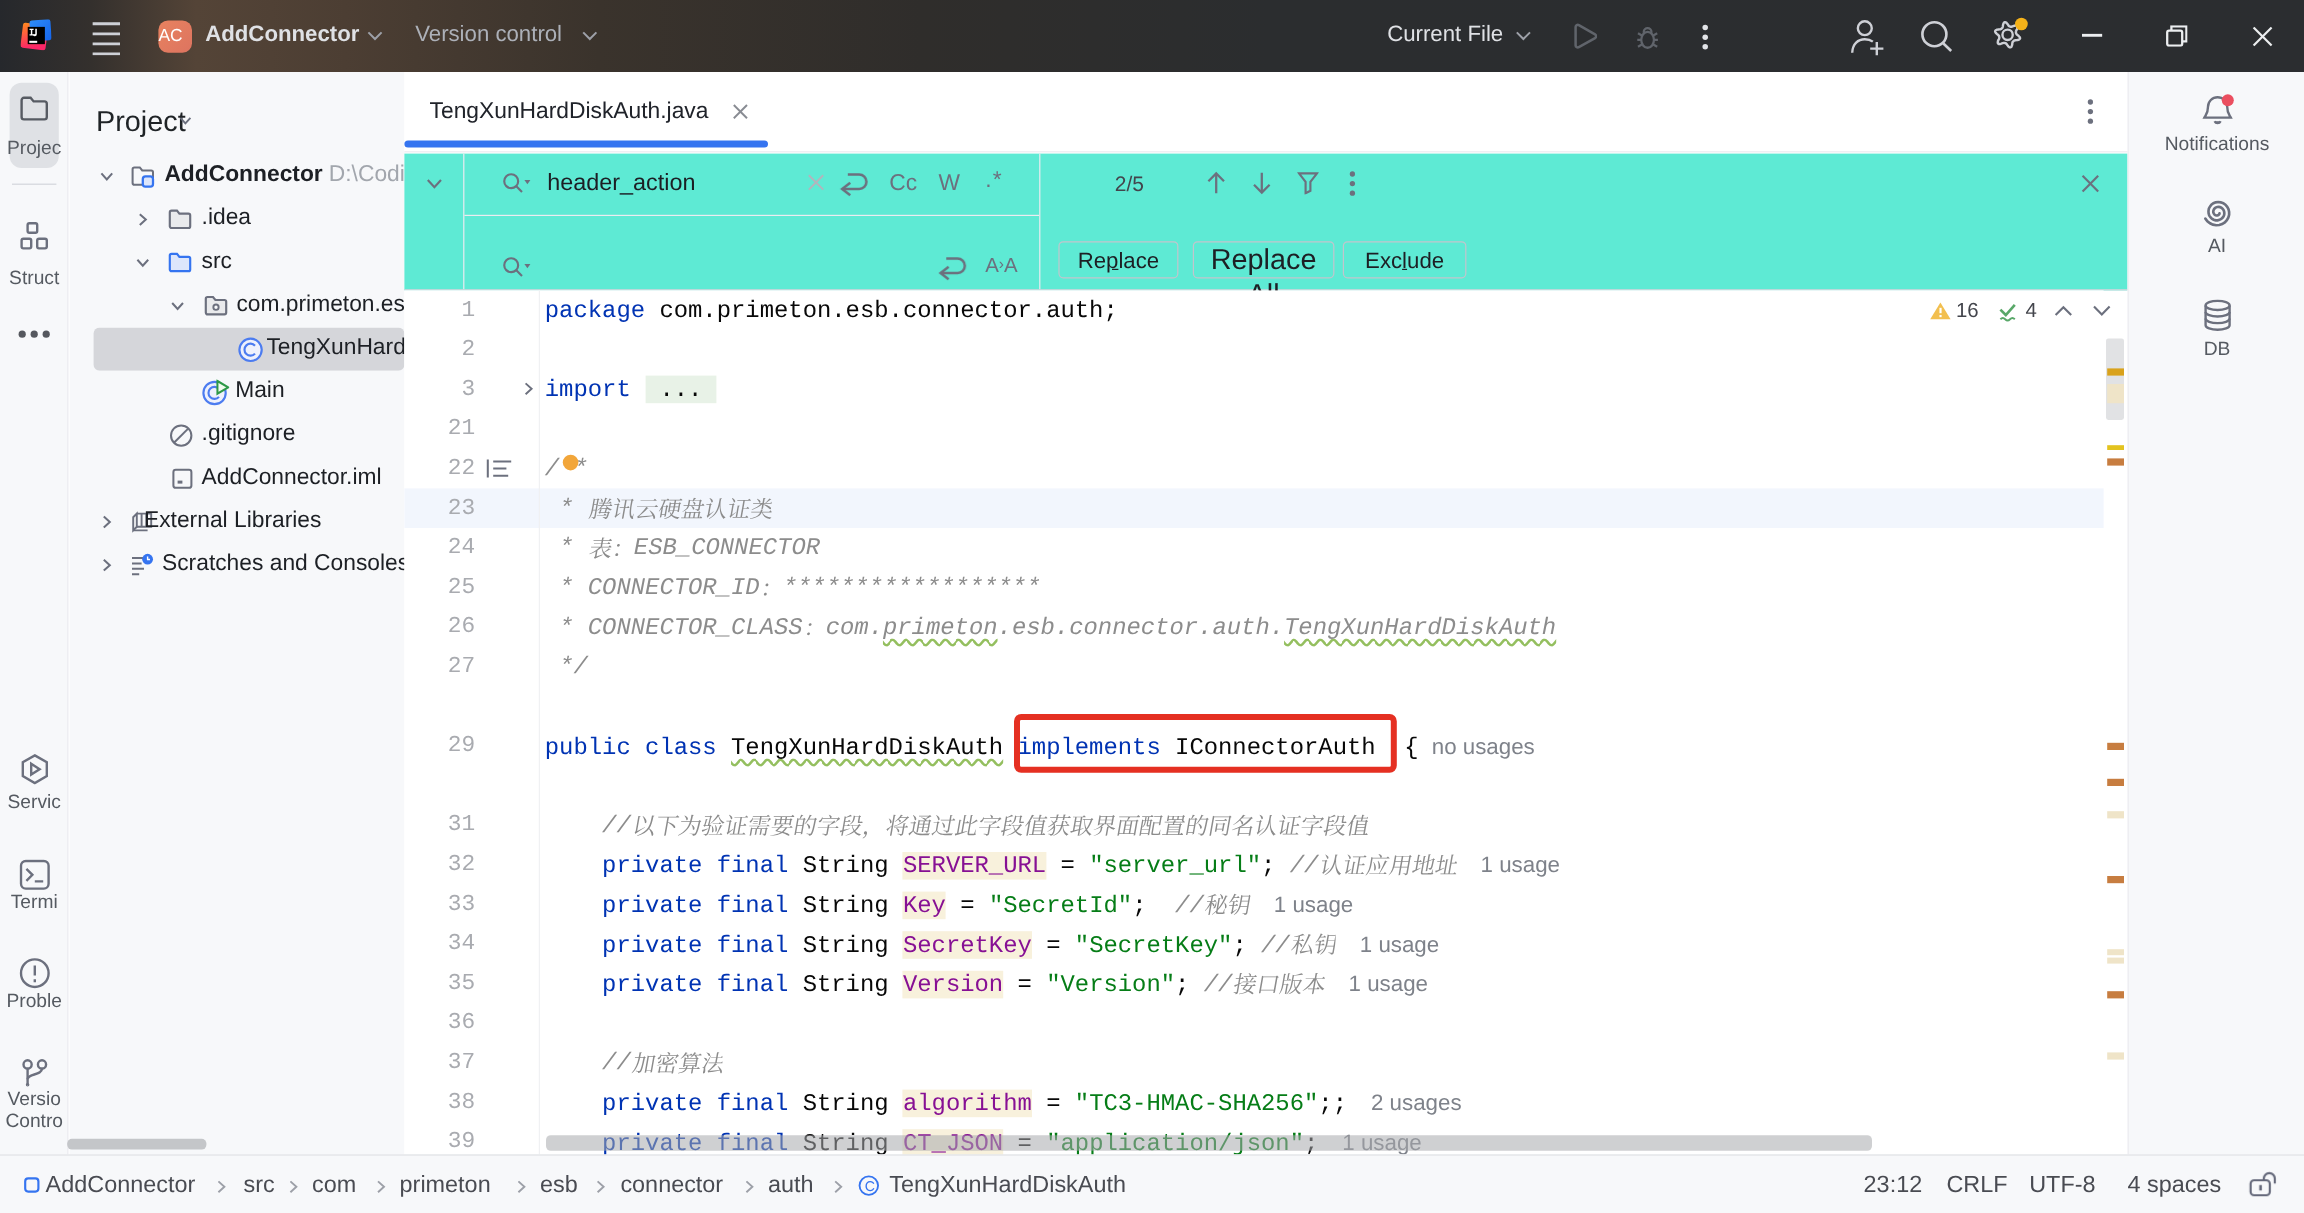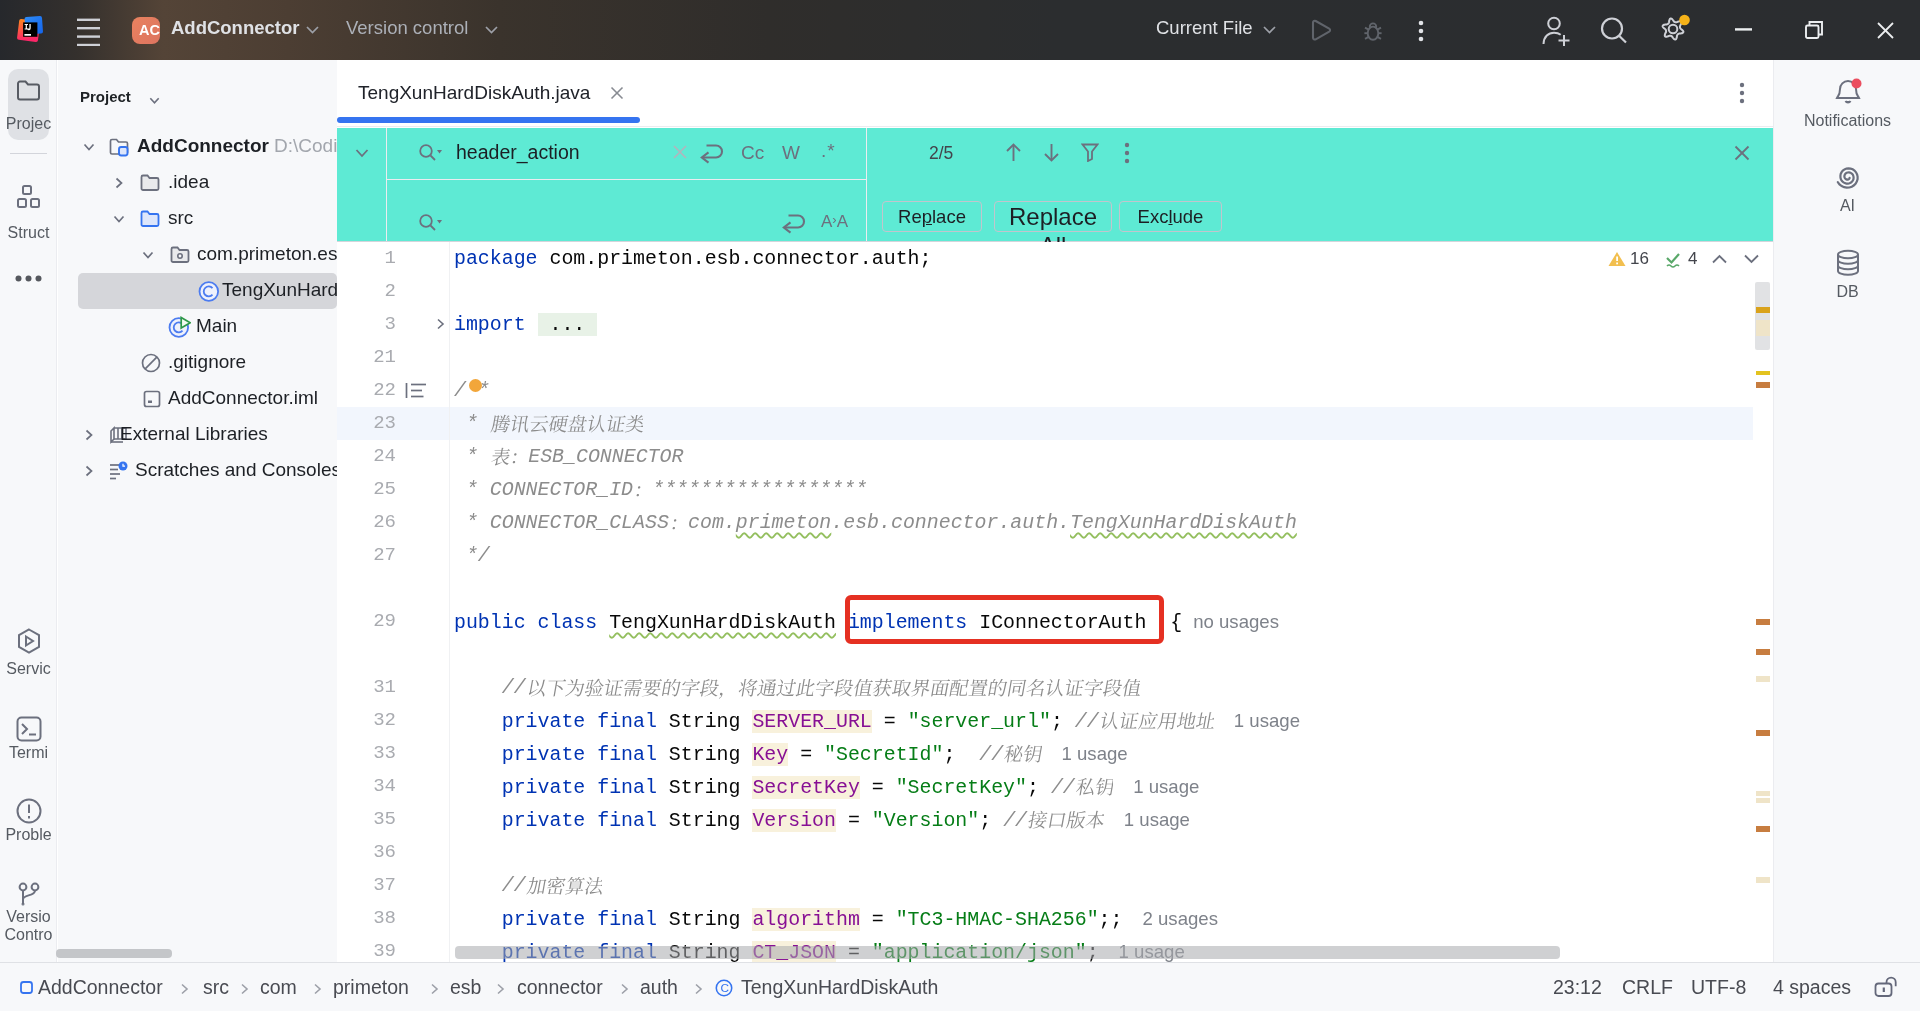--- a/index.html
+++ b/index.html
@@ -115,21 +115,21 @@
   <rect x="7.4" y="18" width="6.6" height="1.7" fill="#fff"></rect>
  </svg>
  <svg class="abs" style="left:77px;top:17px" width="23" height="29" viewBox="0 0 23 29">
   <g stroke="#ced0d6" stroke-width="2.4">
         <line x1="0" y1="2.8" x2="23" y2="2.8"></line>
         <line x1="0" y1="11.2" x2="23" y2="11.2"></line>
         <line x1="0" y1="19.6" x2="23" y2="19.6"></line>
         <line x1="0" y1="28" x2="23" y2="28"></line>
       </g>
  </svg>
- <div class="abs" style="left:132px;top:17px;width:28px;height:27px;border-radius:8px;background:linear-gradient(135deg,#e8825f,#dd7460);color:#fff;font-size:14.5px;font-weight:bold;text-align:right;line-height:27px">AC</div>
+ <div class="abs" style="left:132px;top:17px;width:28px;height:27px;border-radius:8px;background:linear-gradient(135deg,#e8825f,#dd7460);color:#fff;font-size:14.5px;font-weight:normal;text-align:left;line-height:27px">AC</div>
  <div class="t" style="left:171px;top:17px;font-weight:bold">AddConnector</div>
  <svg class="abs" style="left:305px;top:24px" width="15" height="12" viewBox="0 0 15 12">
       <polyline points="2 3,7.5 8.5,13 3" fill="none" stroke="#9da0a8" stroke-width="1.7"></polyline>
     </svg>
  <div class="t" style="left:346px;top:17px;color:#acb0b8">Version control</div>
  <svg class="abs" style="left:484px;top:24px" width="15" height="12" viewBox="0 0 15 12">
       <polyline points="2 3,7.5 8.5,13 3" fill="none" stroke="#9da0a8" stroke-width="1.7"></polyline>
     </svg>
  <div class="t" style="left:1156px;top:17px">Current File</div>
  <svg class="abs" style="left:1262px;top:24px" width="15" height="12" viewBox="0 0 15 12">
@@ -244,21 +244,21 @@
       <circle cx="19" cy="5" r="3.4"></circle>
       <path d="M7 8.4 v14"></path>
       <path d="M19 8.4 c0 6 -12 4 -12 9"></path>
       <circle cx="7" cy="22" r="0.5"></circle>
     </g>
   </svg>
 <div class="lbl" style="left:0px;top:908px;width:57px;overflow:hidden;line-height:18px">Versio<br>Contro</div>
 
 <div id="tree">
     <div class="trow" style="top:22px">
-      <span class="tx" style="left:22px;font-weight:bold;font-size:15px;color:#1f2326">Project</span>
+      <span class="tx" style="left:22px;font-weight:normal;font-size:24px;color:#1f2326">Project</span>
       <svg class="ic" style="left:90px;top:12px" width="13" height="13" viewBox="0 0 14 14">
         <polyline points="2.5 4.5,7 9.5,11.5 4.5" fill="none" stroke="#6c707e" stroke-width="1.7"></polyline>
       </svg>
     </div>
 <div class="trow" style="top:69px">
       <svg class="ic" style="left:24px;top:11px" width="14" height="14" viewBox="0 0 14 14">
         <polyline points="2.5 4.5,7 9.5,11.5 4.5" fill="none" stroke="#6c707e" stroke-width="1.7"></polyline>
       </svg>
       <svg class="ic" style="left:50px" width="22" height="22" viewBox="0 0 22 22">
         <path d="M2.5 5 a1.5 1.5 0 0 1 1.5-1.5 h4.5 l2 2.5 h7.5 a1.5 1.5 0 0 1 1.5 1.5 v9 a1.5 1.5 0 0 1 -1.5 1.5 h-14 a1.5 1.5 0 0 1 -1.5 -1.5 z" fill="none" stroke="#6c707e" stroke-width="1.7"></path>

